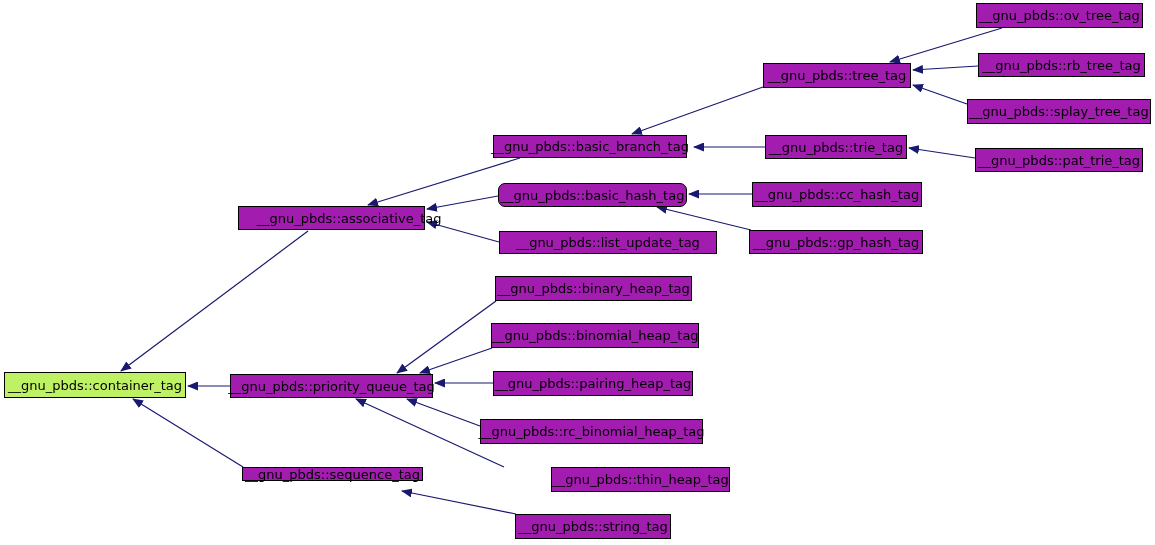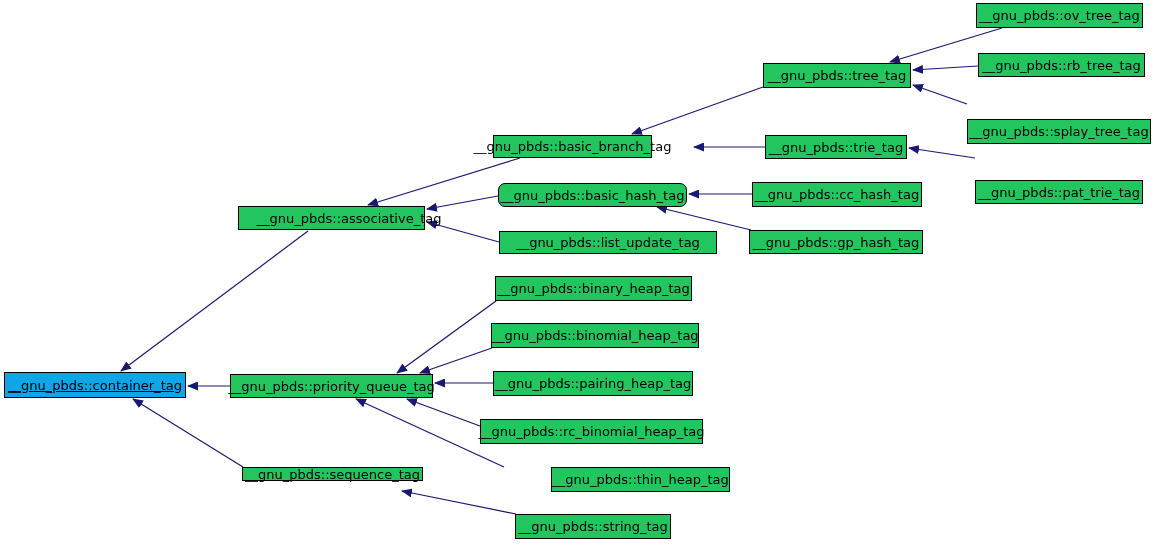--- a/index.html
+++ b/index.html
@@ -20,35 +20,34 @@
     left: 0;
     top: 0;
     width: 1155px;
     height: 545px;
     z-index: 1;
   }
   .node {
     position: absolute;
     box-sizing: border-box;
     border: 1px solid #000000;
-    background: #22c55e;
+    background: #a21caf;
     color: #000000;
     font-size: 13px;
     line-height: 1;
     display: flex;
     align-items: center;
     justify-content: center;
     white-space: nowrap;
     z-index: 2;
     cursor: pointer;
   }
   .node.highlighted {
-    background: #0ea5e9;
+    background: #bef264;
     cursor: default;
-    text-decoration: underline;
   }
 </style>
 </head>
 <body>
 
 <div id="stage">
   <svg id="edge-layer" viewBox="0 0 1155 545" xmlns="http://www.w3.org/2000/svg">
     <defs>
       <marker id="arrowhead" markerUnits="userSpaceOnUse" markerWidth="12" markerHeight="9" refX="10" refY="4.5" orient="auto">
         <path d="M0,0 L11,4.5 L0,9 z" fill="#191970"></path>
@@ -75,31 +74,31 @@
         <line x1="480" y1="426" x2="407" y2="399" stroke="#191970" stroke-width="1.2" marker-end="url(#arrowhead)"></line>
         <line x1="504" y1="467" x2="356" y2="399" stroke="#191970" stroke-width="1.2" marker-end="url(#arrowhead)"></line>
         <line x1="516" y1="514" x2="402" y2="491" stroke="#191970" stroke-width="1.2" marker-end="url(#arrowhead)"></line>
       </g>
   </svg>
   <div id="node-layer">
       <div class="node highlighted" style="left: 4px; top: 372px; width: 182px; height: 26px;">__gnu_pbds::container_tag</div>
       <div class="node" style="left: 238px; top: 206px; width: 187px; height: 24px; padding-left: 35px;">__gnu_pbds::associative_tag</div>
       <div class="node" style="left: 230px; top: 374px; width: 203px; height: 24px;">__gnu_pbds::priority_queue_tag</div>
       <div class="node" style="left: 242px; top: 467px; width: 181px; height: 14px;">__gnu_pbds::sequence_tag</div>
-      <div class="node" style="left: 493px; top: 135px; width: 159px; height: 23px;">__gnu_pbds::basic_branch_tag</div>
+      <div class="node" style="left: 493px; top: 135px; width: 194px; height: 23px;">__gnu_pbds::basic_branch_tag</div>
       <div class="node" style="left: 498px; top: 183px; width: 189px; height: 24px; border-radius: 7px;">__gnu_pbds::basic_hash_tag</div>
       <div class="node" style="left: 499px; top: 231px; width: 218px; height: 23px;">__gnu_pbds::list_update_tag</div>
       <div class="node" style="left: 495px; top: 276px; width: 197px; height: 25px;">__gnu_pbds::binary_heap_tag</div>
       <div class="node" style="left: 491px; top: 323px; width: 208px; height: 25px;">__gnu_pbds::binomial_heap_tag</div>
       <div class="node" style="left: 493px; top: 371px; width: 200px; height: 25px;">__gnu_pbds::pairing_heap_tag</div>
       <div class="node" style="left: 480px; top: 419px; width: 223px; height: 25px;">__gnu_pbds::rc_binomial_heap_tag</div>
       <div class="node" style="left: 503px; top: 467px; width: 179px; height: 25px; margin-left: 48px;">__gnu_pbds::thin_heap_tag</div>
       <div class="node" style="left: 515px; top: 514px; width: 156px; height: 25px;">__gnu_pbds::string_tag</div>
       <div class="node" style="left: 763px; top: 63px; width: 148px; height: 25px;">__gnu_pbds::tree_tag</div>
       <div class="node" style="left: 765px; top: 135px; width: 142px; height: 24px;">__gnu_pbds::trie_tag</div>
       <div class="node" style="left: 752px; top: 182px; width: 170px; height: 25px;">__gnu_pbds::cc_hash_tag</div>
       <div class="node" style="left: 749px; top: 230px; width: 174px; height: 24px;">__gnu_pbds::gp_hash_tag</div>
       <div class="node" style="left: 976px; top: 3px; width: 167px; height: 25px;">__gnu_pbds::ov_tree_tag</div>
       <div class="node" style="left: 978px; top: 53px; width: 167px; height: 24px;">__gnu_pbds::rb_tree_tag</div>
-      <div class="node" style="left: 967px; top: 99px; width: 184px; height: 25px; margin-top: 20px;">__gnu_pbds::splay_tree_tag</div>
-      <div class="node" style="left: 975px; top: 148px; width: 168px; height: 24px; margin-top: 32px;">__gnu_pbds::pat_trie_tag</div>
+      <div class="node" style="left: 967px; top: 99px; width: 184px; height: 25px;">__gnu_pbds::splay_tree_tag</div>
+      <div class="node" style="left: 975px; top: 148px; width: 168px; height: 24px;">__gnu_pbds::pat_trie_tag</div>
     </div>
 </div>
 
 </body></html>

